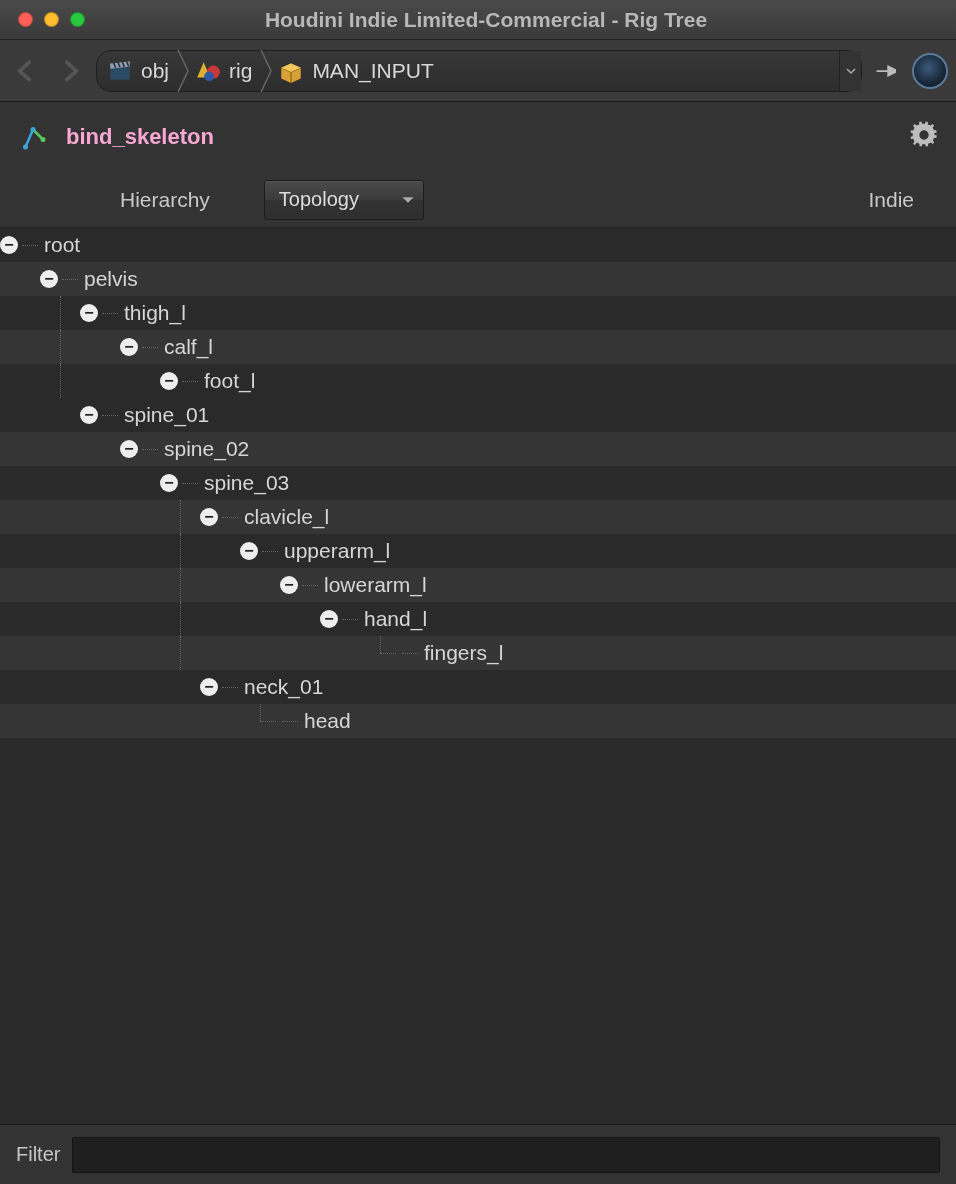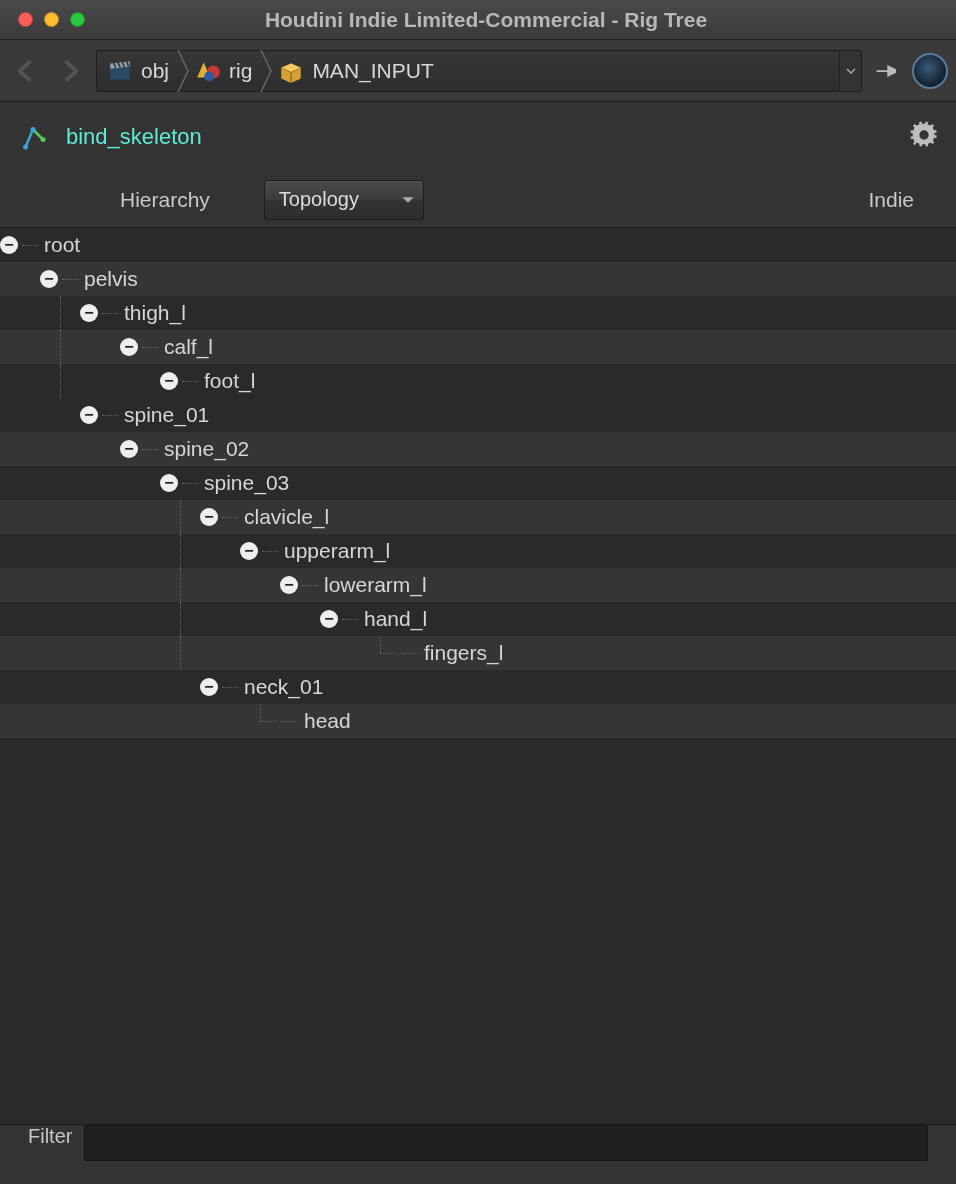--- a/index.html
+++ b/index.html
@@ -52,21 +52,21 @@
     display: flex; align-items: center; justify-content: center;
     color: #555;
   }
   .navbtn svg { width: 26px; height: 26px; }
 
   .path-bar {
     flex: 1;
     height: 42px;
     background: linear-gradient(#373737,#2d2d2d);
     border: 1px solid #1d1d1d;
-    border-radius: 2px;
+    border-radius: 15px;
     display: flex;
     align-items: flex-end;
     padding-left: 6px;
     position: relative;
   }
   .crumb {
     display: flex; align-items: center; gap: 8px;
     padding: 0 8px 0 4px; height: 100%;
     color: #d8d8d8;
     font-size: 21px;
@@ -96,21 +96,21 @@
   }
 
   
   .node-row {
     height: 70px;
     display:flex; align-items:center;
     padding: 0 18px;
     background: #333;
   }
   .node-row .icon { width: 30px; height: 30px; margin-right: 18px; }
-  .node-row .name { font-weight: 400; font-size: 22px; color: #5eead4; }
+  .node-row .name { font-weight: 700; font-size: 22px; color: #f9a8d4; }
   .gear { margin-left: auto; color: #ccc; }
 
   
   .opts-row {
     height: 56px;
     display:flex; align-items:center;
     background: #333;
     padding: 0 30px 0 0;
     border-bottom: 1px solid #222;
   }
@@ -174,22 +174,22 @@
     margin: 0 4px 0 2px;
     vertical-align: middle;
   }
   .node-label { padding-left: 2px; }
 
   
   .filter-row {
     height: 60px;
     background: #333;
     border-top: 1px solid #1a1a1a;
-    display:flex; align-items:flex-start;
-    padding: 0 28px;
+    display:flex; align-items:center;
+    padding: 0 16px;
     gap: 12px;
   }
   .filter-row label { color: #c6c6c6; font-size: 20px; }
   .filter-input {
     flex: 1;
     height: 36px;
     background: #1f1f1f;
     border: 1px solid #141414;
     border-radius: 2px;
     color: #ddd;

